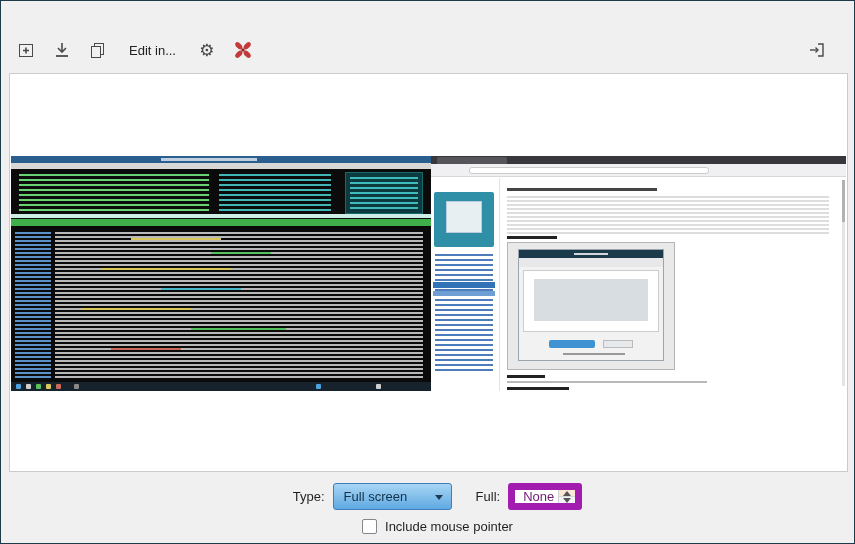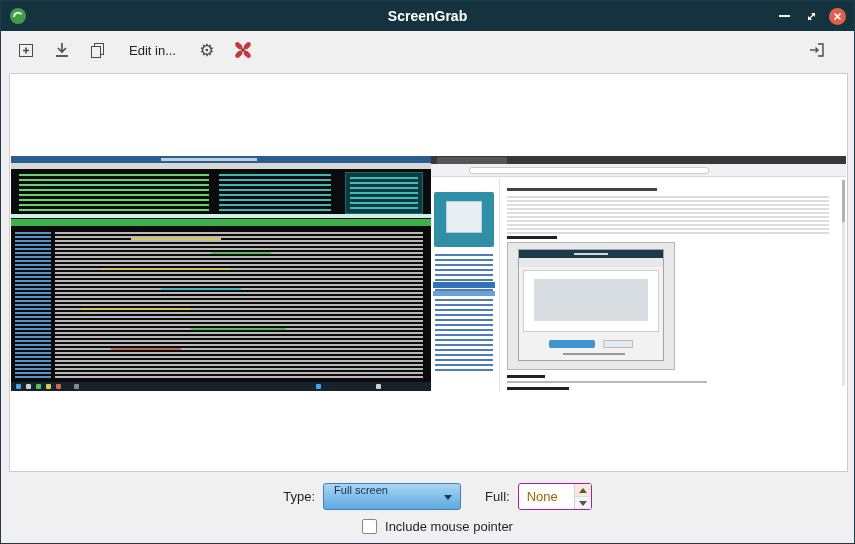--- a/index.html
+++ b/index.html
@@ -84,65 +84,39 @@
   .c-p3 { position:absolute; left:76px; top:203px; width:200px; height:2px; background:#b9b9b9; }
   .c-h4 { position:absolute; left:76px; top:209px; width:62px; height:3px; background:#222; }
   .ff-scroll { position:absolute; right:1px; top:2px; width:3px; height:206px; background:#e4e4e4; }
   .ff-scroll-thumb { position:absolute; left:0; top:0; width:3px; height:42px; background:#b2b2b2; }
 
   
   .controls { position:absolute; left:0; right:0; top:477px; height:67px;margin-left:20px; }
   .row1 { display:flex; justify-content:center; align-items:center; gap:8px; margin-top:5px; }
   .ctl-label { font-size:13px; color:#1f1f1f; }
   .delay-gap { margin-left:16px; }
-  .combo { position:relative; width:138px; height:27px; border:1px solid #3e7fb7; border-radius:3px;
-           background:linear-gradient(#a8d5f4,#5fa9e2); display:flex; align-items:flex-start; padding-left:10px;
-           font-size:11px; color:#14324a; }
+  .combo { position:relative; width:119px; height:27px; border:1px solid #3e7fb7; border-radius:3px;
+           background:linear-gradient(#a8d5f4,#5fa9e2); display:flex; align-items:center; padding-left:10px;
+           font-size:13px; color:#14324a; }
   .combo-arrow { position:absolute; right:8px; top:11px; width:0; height:0; border-left:4px solid transparent; border-right:4px solid transparent; border-top:5px solid #1d3a52; }
-  .spin { position:relative; width:74px; height:27px; background:#fff; border:1px solid #a21caf; border-radius:3px;
-          display:flex; align-items:center; padding-left:8px; font-size:13px; color:#a16207; }
+  .spin { position:relative; width:74px; height:27px; background:#fff; border:7px solid #a21caf; border-radius:3px;
+          display:flex; align-items:center; padding-left:8px; font-size:13px; color:#701a75; }
   .spin-btns { position:absolute; right:0; top:0; width:17px; height:100%; border-left:1px solid #cfd3d6; display:flex; flex-direction:column; }
   .spin-up, .spin-down { flex:1; display:flex; align-items:center; justify-content:center; background:#f3f4f5; }
   .spin-up { border-bottom:1px solid #d6d9db; background:#fbe9d8; }
   .tri-up { width:0; height:0; border-left:4px solid transparent; border-right:4px solid transparent; border-bottom:5px solid #555; }
   .tri-down { width:0; height:0; border-left:4px solid transparent; border-right:4px solid transparent; border-top:5px solid #555; }
   .row2 { display:flex; justify-content:center; align-items:flex-end; gap:8px; margin-top:9px; }
   .checkbox { width:15px; height:15px; background:#fff; border:1px solid #82878c; border-radius:2px; }
 </style>
 </head>
 <body>
 
 <div class="app">
 
-  <div class="titlebar">
-    <span class="app-logo">
-      <svg width="18" height="18" viewBox="0 0 18 18">
-          <circle cx="9" cy="9" r="8" fill="#3f9d49"></circle>
-          <path d="M5 10a4.2 4.2 0 0 1 7.5-2.6" stroke="#d8f5d8" stroke-width="2" fill="none"></path>
-        </svg>
-    </span>
-    <div class="tb-title">ScreenGrab</div>
-    <div class="tb-right">
-      <span class="tb-btn">
-          <span class="minbar"></span>
-        </span>
-      <span class="tb-btn">
-        <svg width="13" height="13" viewBox="0 0 13 13">
-            <path d="M4 9L9 4" stroke="#fff" stroke-width="1.2"></path>
-            <path d="M6 3h4v4z" fill="#fff"></path>
-            <path d="M7 10H3V6z" fill="#fff"></path>
-          </svg>
-      </span>
-      <span class="close-circle">
-        <svg width="11" height="11" viewBox="0 0 11 11">
-            <path d="M2.5 2.5l6 6M8.5 2.5l-6 6" stroke="#fff" stroke-width="1.6"></path>
-          </svg>
-      </span>
-    </div>
-  </div>
 
   <div class="toolbar">
     <button class="icon-btn">
       <svg width="20" height="20" viewBox="0 0 20 20">
           <rect x="3.5" y="4.5" width="13" height="12" fill="none" stroke="#4a4a4a"></rect>
           <path d="M7 10.5h6M10 7.5v6" stroke="#4a4a4a" stroke-width="1.6"></path>
         </svg>
     </button>
     <button class="icon-btn">
       <svg width="20" height="20" viewBox="0 0 20 20">

